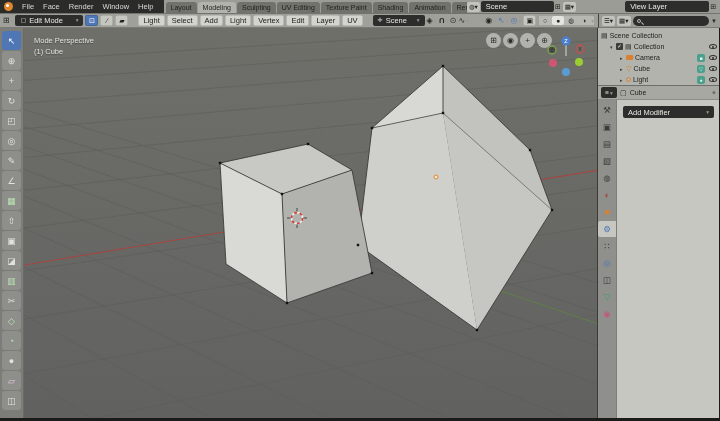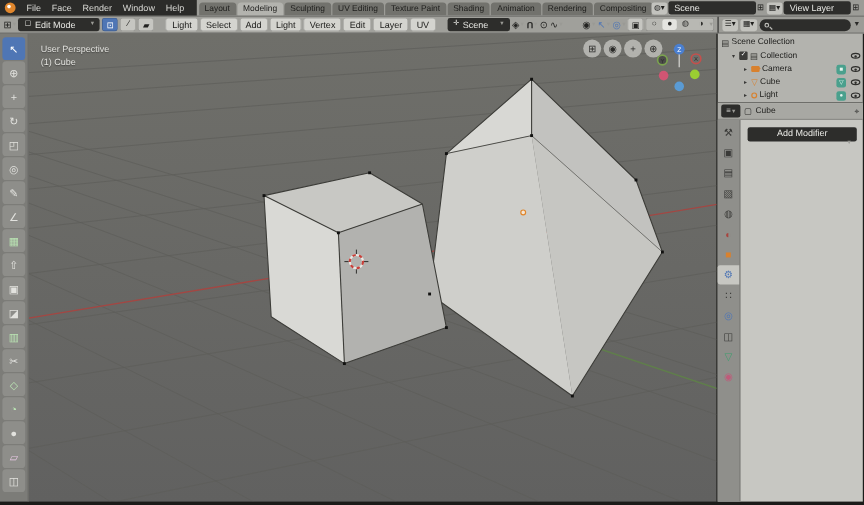--- a/index.html
+++ b/index.html
@@ -97,21 +97,21 @@
   .crumb .cube-ic { font-size:7px; color:#2a2a28; }
   .pin { margin-left:auto; font-size:7px; color:#3c3c3a; }
   .props-body { flex:1; position:relative; }
   .props-tabs { position:absolute; left:0; top:0; bottom:0; width:19px; background:#8f8f8b; padding-top:2px;
     display:flex; flex-direction:column; gap:1px; align-items:stretch; border-right:1px solid #7e7e7a; }
   .ptab { height:16px; display:flex; align-items:center; justify-content:center; font-size:8.5px; color:#3a3a38; flex:none; }
   .ptab.active { background:#c7c7c2; border-radius:2px 0 0 2px; }
   .ptab.orange { color:#d8812e; } .ptab.blue { color:#4f76b5; } .ptab.green { color:#3f9e6e; }
   .ptab.red { color:#a8443e; } .ptab.pink { color:#c05a7a; }
   .addmod { margin:6px 5px 0 25px; height:12px; background:#2d2d2b; border-radius:2px; color:#e9e9e5; font-size:7.5px;
-    display:flex; align-items:center; padding:0 5px;flex-direction:column; }
+    display:flex; align-items:center; padding:0 5px; }
   .addmod .dd { margin-left:auto; }
 
   .statusbar { height:3px; background:#1b1b19; }
 </style>
 </head>
 <body>
 
 <div class="app">
 
   <div class="topbar">
@@ -137,21 +137,21 @@
 
     </div>
     <div class="tb-selectors">
       <div class="selgrp">
         <span class="mini-ibtn">◍▾</span>
         <span class="dfield" style="width:73px;">Scene</span>
         <span class="copybtn">⊞</span>
       </div>
       <div class="selgrp">
         <span class="mini-ibtn">▦▾</span>
-        <span class="dfield" style="width:56px;">View Layer</span>
+        <span class="dfield" style="width:84px;margin-left:48px;">View Layer</span>
         <span class="copybtn">⊞</span>
       </div>
     </div>
   </div>
 
   <div class="headers">
     <div class="vp-header">
       <span class="icon-plain">⊞<span class="dd">▾</span></span>
       <span class="dfield" style="width:68px;">
         <span style="font-size:6px;">▢</span>
@@ -316,21 +316,21 @@
         <span class="tool green">▥</span>
         <span class="tool">✂</span>
         <span class="tool green">◇</span>
         <span class="tool green">◔</span>
         <span class="tool">●</span>
         <span class="tool pink">▱</span>
         <span class="tool">◫</span>
       </div>
 
       <div class="vp-overlay">
-        <div>User Perspective</div>
+        <div>Mode Perspective</div>
         <div>(1) Cube</div>
       </div>
 
       <div class="vp-navbtns">
         <span class="navbtn">⊞</span>
         <span class="navbtn">◉</span>
         <span class="navbtn">+</span>
         <span class="navbtn">⊕</span>
       </div>
     </div>

